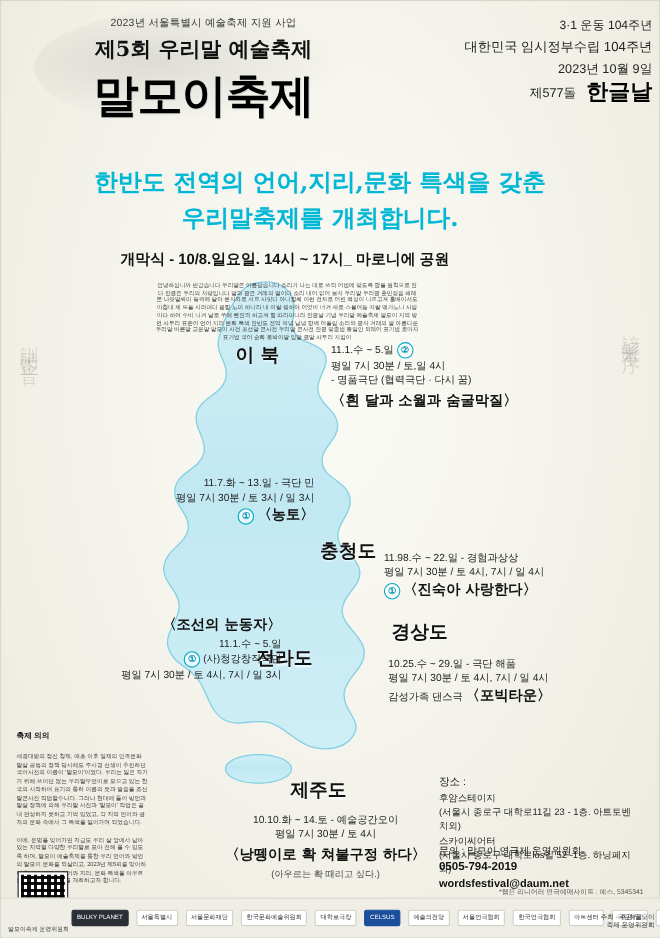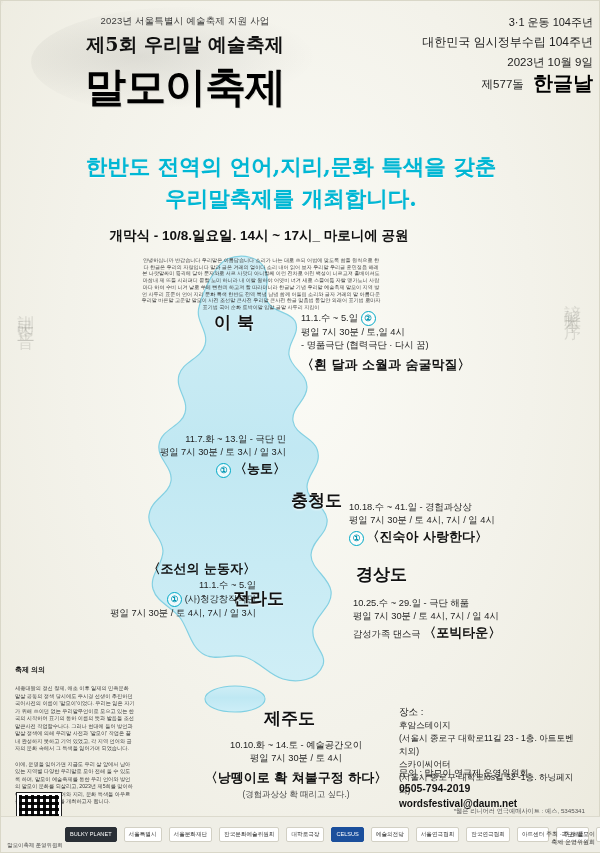--- a/index.html
+++ b/index.html
@@ -262,21 +262,21 @@
   <div class="blk b-nongto">
     <div>11.7.화 ~ 13.일 - 극단 민</div>
     <div>평일 7시 30분 / 토 3시 / 일 3시</div>
     <div>
       <span class="num">①</span>
       <span class="play">〈농토〉</span>
     </div>
   </div>
 
   <div class="blk b-jinsook">
-    <div>10.18.수 ~ 41.일 - 경험과상상</div>
+    <div>11.98.수 ~ 22.일 - 경험과상상</div>
     <div>평일 7시 30분 / 토 4시, 7시 / 일 4시</div>
     <div>
       <span class="num">①</span>
       <span class="play">〈진숙아 사랑한다〉</span>
     </div>
   </div>
 
   <div class="blk b-joseon">
     <div class="play">〈조선의 눈동자〉</div>
     <div>11.1.수 ~ 5.일</div>
@@ -293,21 +293,21 @@
     <div>
       <span>감성가족 댄스극</span>
       <span class="play">〈포빅타운〉</span>
     </div>
   </div>
 
   <div class="blk b-jeju">
     <div>10.10.화 ~ 14.토 - 예술공간오이</div>
     <div>평일 7시 30분 / 토 4시</div>
     <div class="play">〈낭뗑이로 확 쳐불구정 하다〉</div>
-    <div class="note">(경험과상상 확 때리고 싶다.)</div>
+    <div class="note">(아우르는 확 때리고 싶다.)</div>
   </div>
 
   <div class="place-box">
     <div class="k">장소 :</div>
     <div>후암스테이지</div>
     <div>(서울시 종로구 대학로11길 23 - 1층. 아트토벤치외)</div>
     <div>스카이씨어터</div>
     <div>(서울시 종로구 대학로los길 52 -1층. 하닝페지외)</div>
   </div>
 

